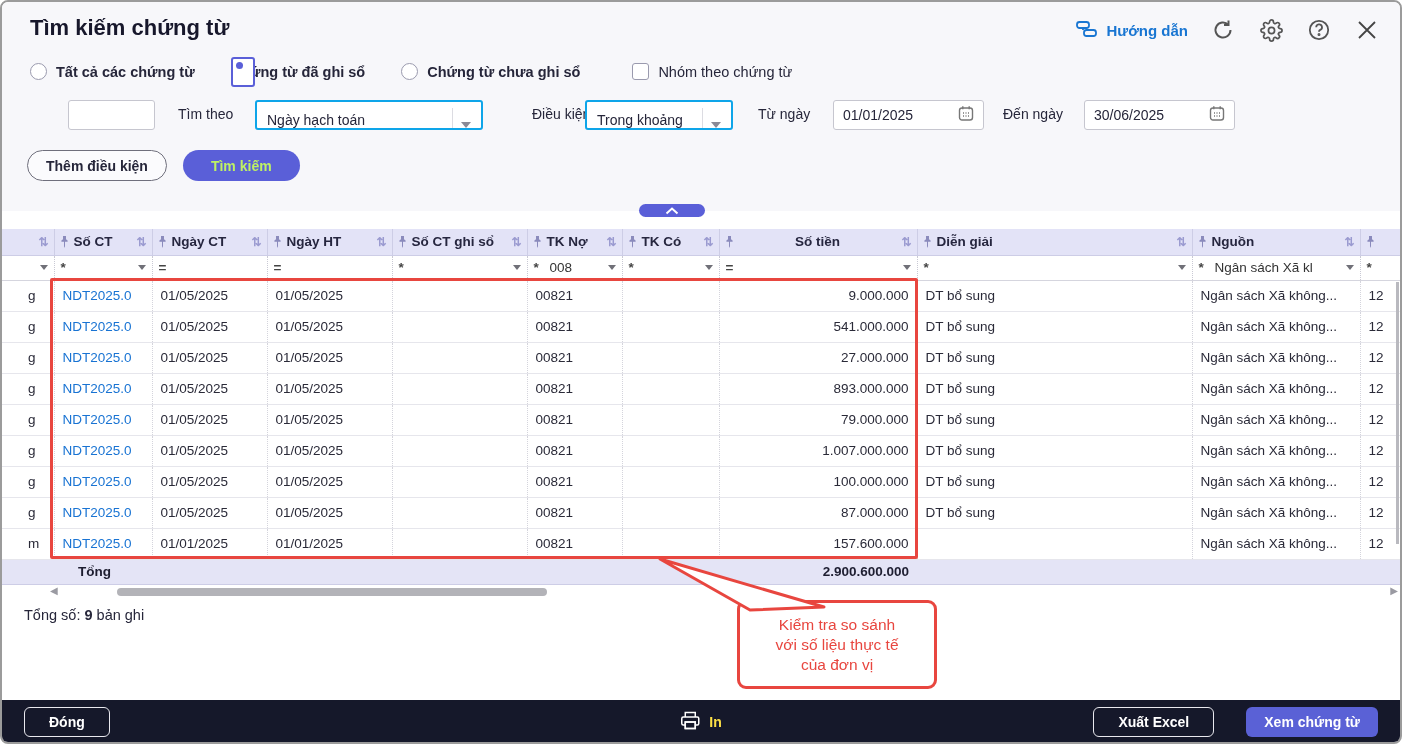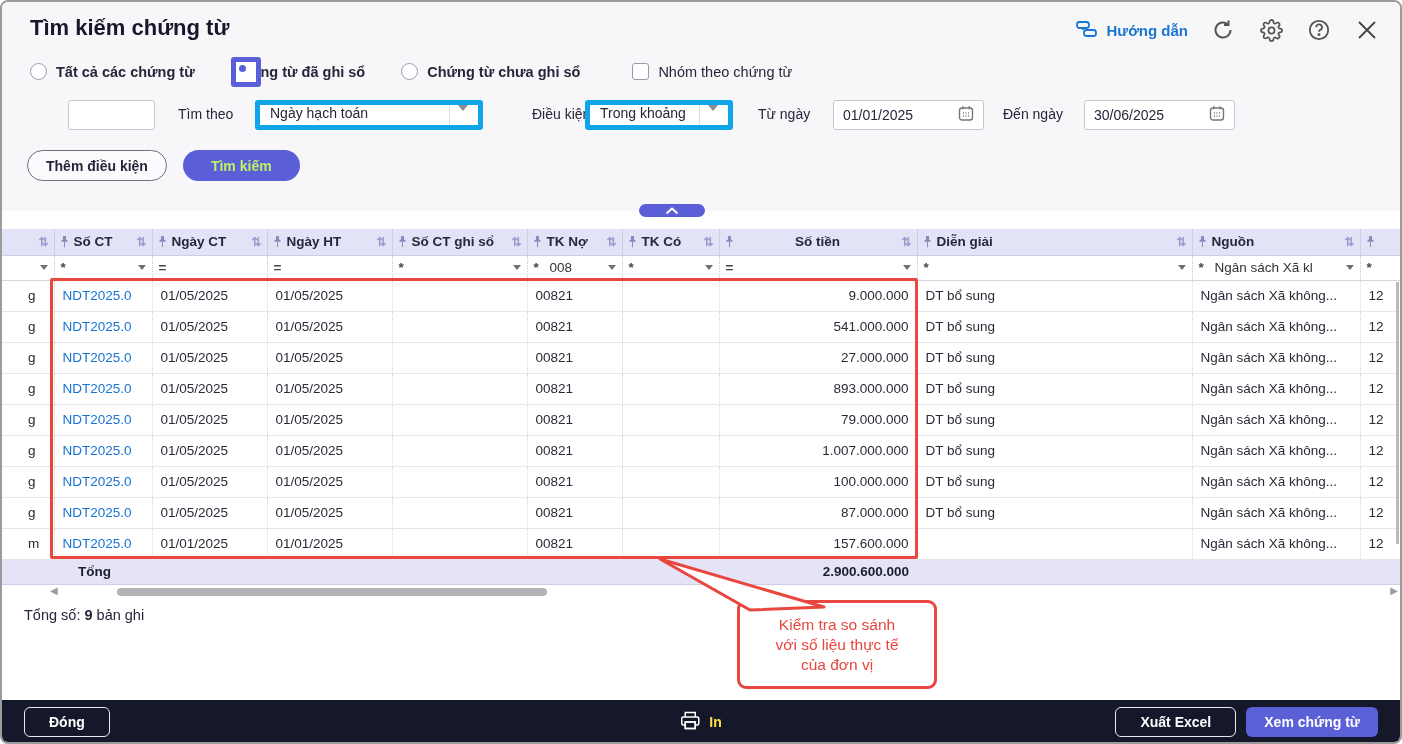--- a/index.html
+++ b/index.html
@@ -16,21 +16,21 @@
   .radio-row { position:absolute; left:28px; top:61px; display:flex; align-items:center; font-size:14.5px; color:#26263a; }
   .radio { display:flex; align-items:center; gap:9px; cursor:pointer; }
   .radio-circle { width:17px; height:17px; border:1.5px solid #9a9aae; border-radius:50%; background:#fff; position:relative; }
   .radio-circle.sel { border-color:#5a5fd8; }
   .radio-circle.sel::after { content:""; position:absolute; left:3.5px; top:3.5px; width:7px; height:7px; border-radius:50%; background:#5a5fd8; }
   .cb { width:17px; height:17px; border:1.5px solid #9a9aae; border-radius:3px; background:#fff; }
   .radio-lbl { font-weight:bold; }
 
   .ctrl-row { position:absolute; left:16px; top:98px; width:100%; height:30px; font-size:14px; color:#26263a; }
   .txt-input { position:absolute; height:30px; border:1px solid #c6c6cf; border-radius:3px; background:#fff; }
-  .sel { position:absolute; height:30px; border:5px solid #0ea5e9; border-radius:3px; background:#fff; display:flex; align-items:flex-start; padding:0 10px; cursor:pointer; }
+  .sel { position:absolute; height:30px; border:2px solid #0ea5e9; border-radius:3px; background:#fff; display:flex; align-items:flex-end; padding:0 10px; cursor:pointer; }
   .sel .sel-txt { flex:1; white-space:nowrap; overflow:hidden; }
   .sel .dd-sep { width:1px; height:20px; background:#dcdce2; margin-right:8px; }
   .dd-arrow { width:0; height:0; border-left:5px solid transparent; border-right:5px solid transparent; border-top:6px solid #8a8a96; }
   .flabel { position:absolute; top:6px; }
   .date-box { position:absolute; height:30px; border:1px solid #c6c6cf; border-radius:3px; background:#fff; display:flex; align-items:center; padding:0 9px; cursor:pointer; }
   .date-box .d-val { flex:1; }
 
   .btn-row { position:absolute; left:25px; top:148px; display:flex; gap:16px; }
   .btn-outline-g { height:31px; padding:0 18px; border:1.5px solid #6f6f7c; border-radius:16px; background:#fbfbfd; font-size:14px; font-weight:bold; color:#26263a; display:flex; align-items:center; cursor:pointer; }
   .btn-primary-pill { height:31px; padding:0 28px; border:none; border-radius:16px; background:#5a5fd8; font-size:14px; font-weight:bold; color:#bef264; display:flex; align-items:center; cursor:pointer; }
@@ -74,21 +74,21 @@
 
   
   .red-rect { position:absolute; left:48px; top:276px; width:868px; height:281px; border:3px solid #e8463f; border-radius:2px; pointer-events:none; z-index:5; }
   .callout { position:absolute; left:735px; top:598px; width:200px; height:89px; background:#fff; border:3px solid #e8463f; border-radius:9px; z-index:6; display:flex; flex-direction:column; align-items:center; justify-content:center; color:#e8463f; font-size:15.5px; line-height:20px; text-align:center; }
   .tail-svg { position:absolute; left:600px; top:550px; z-index:7; pointer-events:none; }
 
   
   .bottom-bar { position:absolute; left:0; top:698px; width:100%; height:44px; background:#15182a; display:flex; align-items:center; padding:0 22px; }
   .btn-dark-outline { height:30px; padding:0 24px; border:1px solid #e8e8ee; border-radius:6px; background:transparent; color:#fff; font-size:14px; font-weight:bold; display:flex; align-items:center; cursor:pointer; }
   .print-group { position:absolute; left:50%; transform:translateX(-50%); display:flex; align-items:center; gap:9px; color:#fde047; font-size:14px; font-weight:bold; cursor:pointer; }
-  .bottom-right { margin-left:auto; display:flex; gap:10px; }
+  .bottom-right { margin-left:auto; display:flex; gap:32px; }
   .btn-dark-primary { height:30px; padding:0 18px; border:none; border-radius:6px; background:#5a61d6; color:#fff; font-size:14px; font-weight:bold; display:flex; align-items:center; cursor:pointer; }
 </style>
 </head>
 <body>
 
 <div class="app">
 
   <div class="top-panel">
     <div class="page-title">Tìm kiếm chứng từ</div>
 

